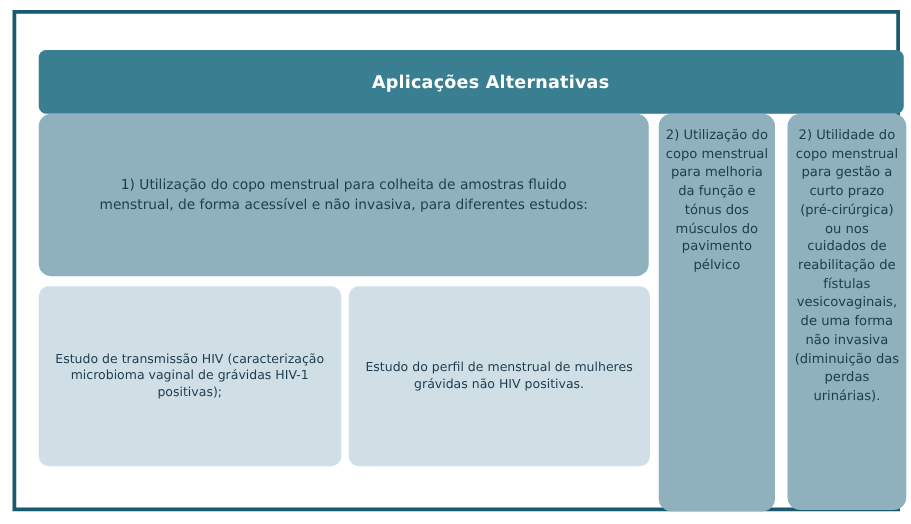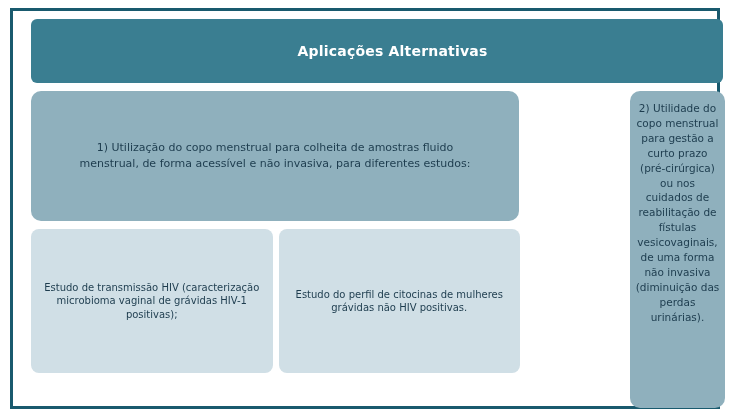--- a/index.html
+++ b/index.html
@@ -17,22 +17,22 @@
   .frame {
     position: absolute;
     left: 10px; top: 8px;
     width: 710px; height: 401px;
     box-sizing: border-box;
     border: 3px solid var(--frame-border, #195a6e);
     background: #ffffff;
   }
   .header-bar {
     position: absolute;
-    left: 18px; top: 8px;
-    width: 692px; height: 64px;
+    left: 18px; top: 29px;
+    width: 692px; height: 51px;
     box-sizing: border-box;
     background: var(--header-bg, #3a7e91);
     border-radius: 6px;
     display: flex; align-items: center; justify-content: center; padding-left: 31px;
   }
   .header-bar .title {
     color: var(--header-text, #ffffff);
     font-size: 14px;
     font-weight: bold;
     letter-spacing: 0.2px;
@@ -94,23 +94,26 @@
 
     <div class="box main-box">
       <span>1) Utilização do copo menstrual para colheita de amostras fluido menstrual, de forma acessível e não invasiva, para diferentes estudos:</span>
     </div>
 
     <div class="studies-row">
       <div class="study-box">
         <span>Estudo de transmissão HIV (caracterização microbioma vaginal de grávidas HIV-1 positivas);</span>
       </div>
       <div class="study-box">
-        <span>Estudo do perfil de citocinas de mulheres grávidas não HIV positivas.</span>
+        <span>Estudo do perfil de menstrual de mulheres grávidas não HIV positivas.</span>
       </div>
     </div>
 
+    <div class="box side-box side-box-2">
+      <span>2) Utilização do copo menstrual para melhoria da função e tónus dos músculos do pavimento pélvico</span>
+    </div>
 
     <div class="box side-box side-box-3">
       <span>2) Utilidade do copo menstrual para gestão a curto prazo (pré-cirúrgica) ou nos cuidados de reabilitação de fístulas vesicovaginais, de uma forma não invasiva (diminuição das perdas urinárias).</span>
     </div>
 
   </div>
 </div>
 
 </body></html>

